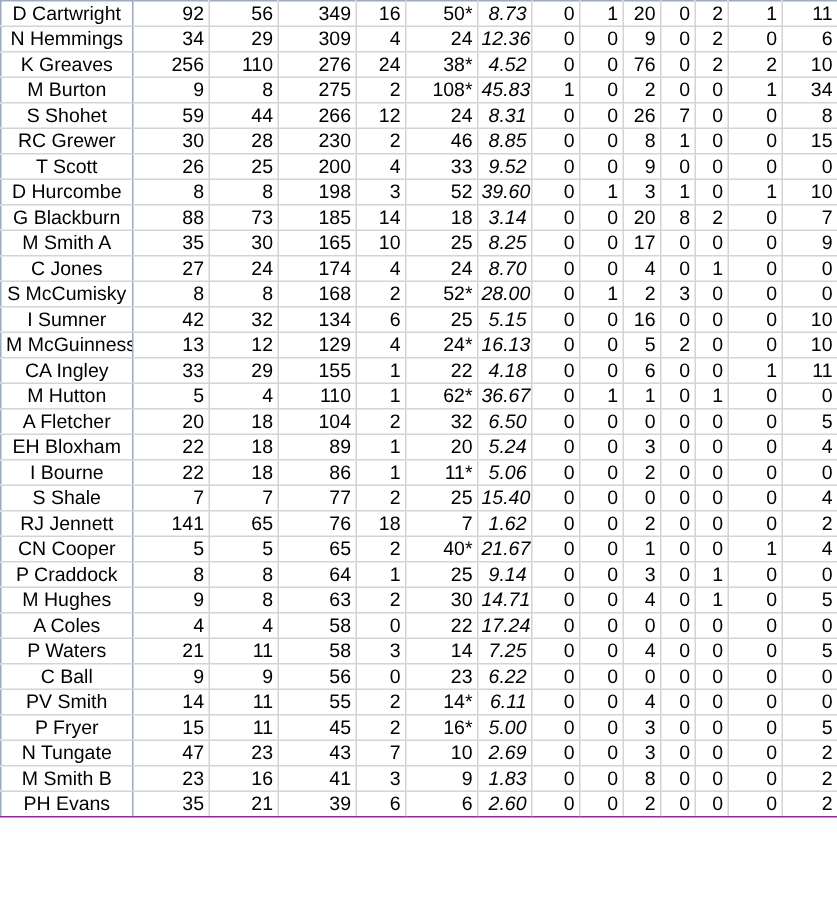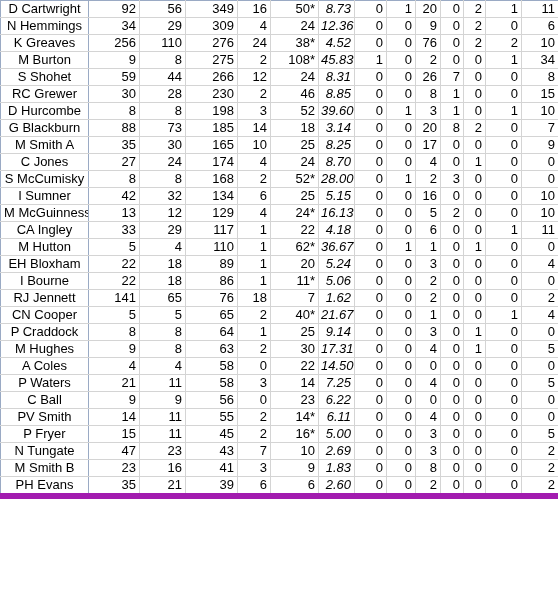--- a/index.html
+++ b/index.html
@@ -41,21 +41,21 @@
     border-right: 1px solid #9aaac4;
   }
   #stats-table td.avg-cell {
     border-right: 1px solid #d4d4d4;
     font-style: italic;
   }
   #stats-table td.hs-cell {
     padding-right: 3px;
   }
   #stats-table tr:last-child td {
-    border-bottom: 6px solid #a21caf;
+    border-bottom: 1px solid #a21caf;
   }
   
   col.c-name { width: 88px; }
   col.c-mat  { width: 51px; }
   col.c-inns { width: 46px; }
   col.c-runs { width: 52px; }
   col.c-no   { width: 33px; }
   col.c-hs   { width: 48px; }
   col.c-avg  { width: 36px; }
   col.c-100  { width: 32px; }
@@ -177,20 +177,36 @@
         <td class="avg-cell">8.85</td>
         <td>0</td>
         <td>0</td>
         <td>8</td>
         <td>1</td>
         <td>0</td>
         <td>0</td>
         <td>15</td>
       </tr>
       <tr>
+        <td class="name-cell">T Scott</td>
+        <td>26</td>
+        <td>25</td>
+        <td>200</td>
+        <td>4</td>
+        <td class="hs-cell">33</td>
+        <td class="avg-cell">9.52</td>
+        <td>0</td>
+        <td>0</td>
+        <td>9</td>
+        <td>0</td>
+        <td>0</td>
+        <td>0</td>
+        <td>0</td>
+      </tr>
+      <tr>
         <td class="name-cell">D Hurcombe</td>
         <td>8</td>
         <td>8</td>
         <td>198</td>
         <td>3</td>
         <td class="hs-cell">52</td>
         <td class="avg-cell">39.60</td>
         <td>0</td>
         <td>1</td>
         <td>3</td>
@@ -292,21 +308,21 @@
         <td>5</td>
         <td>2</td>
         <td>0</td>
         <td>0</td>
         <td>10</td>
       </tr>
       <tr>
         <td class="name-cell">CA Ingley</td>
         <td>33</td>
         <td>29</td>
-        <td>117</td>
+        <td>155</td>
         <td>1</td>
         <td class="hs-cell">22</td>
         <td class="avg-cell">4.18</td>
         <td>0</td>
         <td>0</td>
         <td>6</td>
         <td>0</td>
         <td>0</td>
         <td>1</td>
         <td>11</td>
@@ -319,20 +335,36 @@
         <td>1</td>
         <td class="hs-cell">62*</td>
         <td class="avg-cell">36.67</td>
         <td>0</td>
         <td>1</td>
         <td>1</td>
         <td>0</td>
         <td>1</td>
         <td>0</td>
         <td>0</td>
+      </tr>
+      <tr>
+        <td class="name-cell">A Fletcher</td>
+        <td>20</td>
+        <td>18</td>
+        <td>104</td>
+        <td>2</td>
+        <td class="hs-cell">32</td>
+        <td class="avg-cell">6.50</td>
+        <td>0</td>
+        <td>0</td>
+        <td>0</td>
+        <td>0</td>
+        <td>0</td>
+        <td>0</td>
+        <td>5</td>
       </tr>
       <tr>
         <td class="name-cell">EH Bloxham</td>
         <td>22</td>
         <td>18</td>
         <td>89</td>
         <td>1</td>
         <td class="hs-cell">20</td>
         <td class="avg-cell">5.24</td>
         <td>0</td>
@@ -351,20 +383,36 @@
         <td>1</td>
         <td class="hs-cell">11*</td>
         <td class="avg-cell">5.06</td>
         <td>0</td>
         <td>0</td>
         <td>2</td>
         <td>0</td>
         <td>0</td>
         <td>0</td>
         <td>0</td>
+      </tr>
+      <tr>
+        <td class="name-cell">S Shale</td>
+        <td>7</td>
+        <td>7</td>
+        <td>77</td>
+        <td>2</td>
+        <td class="hs-cell">25</td>
+        <td class="avg-cell">15.40</td>
+        <td>0</td>
+        <td>0</td>
+        <td>0</td>
+        <td>0</td>
+        <td>0</td>
+        <td>0</td>
+        <td>4</td>
       </tr>
       <tr>
         <td class="name-cell">RJ Jennett</td>
         <td>141</td>
         <td>65</td>
         <td>76</td>
         <td>18</td>
         <td class="hs-cell">7</td>
         <td class="avg-cell">1.62</td>
         <td>0</td>
@@ -407,37 +455,37 @@
         <td>0</td>
         <td>0</td>
       </tr>
       <tr>
         <td class="name-cell">M Hughes</td>
         <td>9</td>
         <td>8</td>
         <td>63</td>
         <td>2</td>
         <td class="hs-cell">30</td>
-        <td class="avg-cell">17.31</td>
+        <td class="avg-cell">14.71</td>
         <td>0</td>
         <td>0</td>
         <td>4</td>
         <td>0</td>
         <td>1</td>
         <td>0</td>
         <td>5</td>
       </tr>
       <tr>
         <td class="name-cell">A Coles</td>
         <td>4</td>
         <td>4</td>
         <td>58</td>
         <td>0</td>
         <td class="hs-cell">22</td>
-        <td class="avg-cell">14.50</td>
+        <td class="avg-cell">17.24</td>
         <td>0</td>
         <td>0</td>
         <td>0</td>
         <td>0</td>
         <td>0</td>
         <td>0</td>
         <td>0</td>
       </tr>
       <tr>
         <td class="name-cell">P Waters</td>

